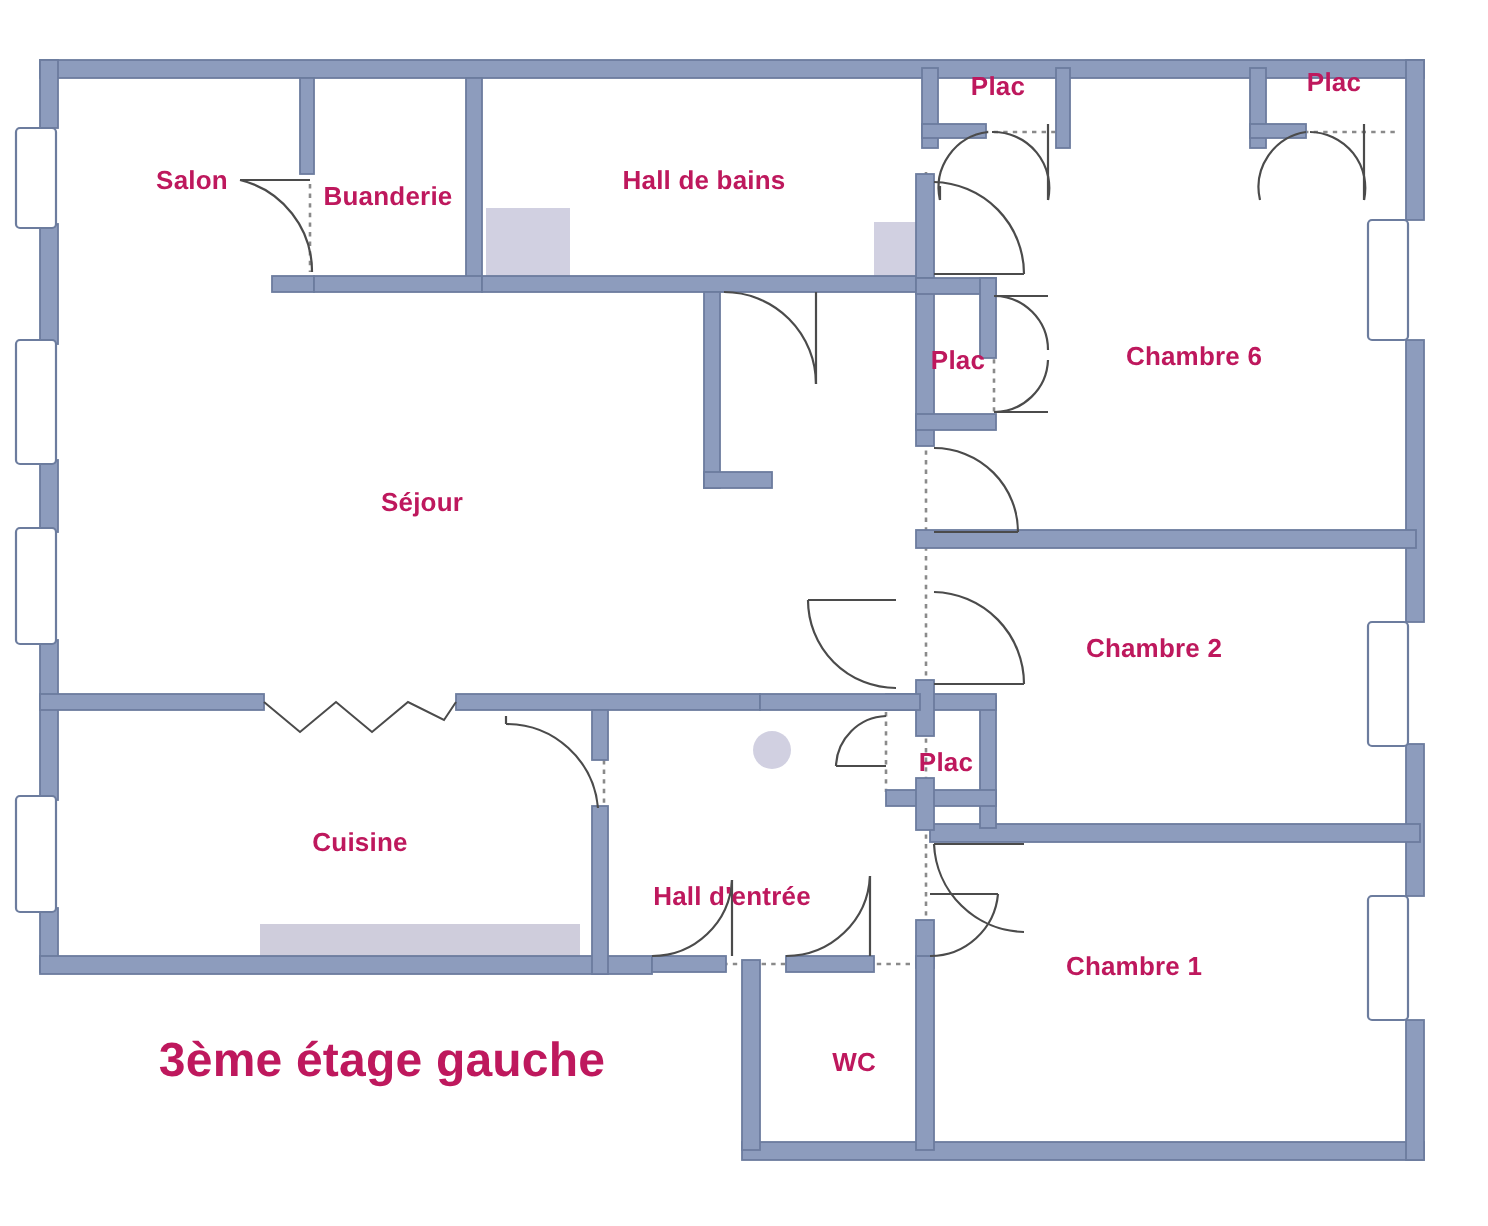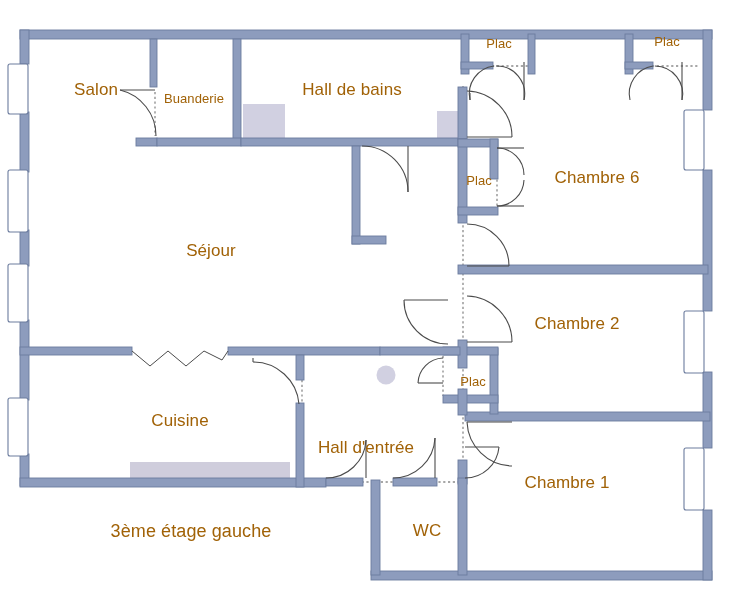--- a/index.html
+++ b/index.html
@@ -21,29 +21,30 @@
   #floorplan-svg {
     position: absolute;
     left: 0;
     top: 0;
     width: 744px;
     height: 613px;
     display: block;
   }
   .room-label {
     position: absolute;
-    color: #a16207;
+    color: #be185d;
     font-family: "Liberation Sans", sans-serif;
     white-space: nowrap;
     transform: translate(-50%, -50%);
     letter-spacing: 0.1px;
-  }
-  .label-room   { font-size: 17px; text-align: center; }
+    font-weight: bold;
+  }
+  .label-room   { font-size: 13px; text-align: center; }
   .label-small  { font-size: 13px; }
-  .label-title  { font-size: 18px; }
+  .label-title  { font-size: 24px; }
 </style>
 </head>
 <body>
 
 <div id="floorplan-root">
 
   <svg id="floorplan-svg" viewBox="0 0 744 613">
 
     <g>
       <rect x="243" y="104" width="42" height="34" fill="#c9c8dc" opacity="0.85"></rect>

